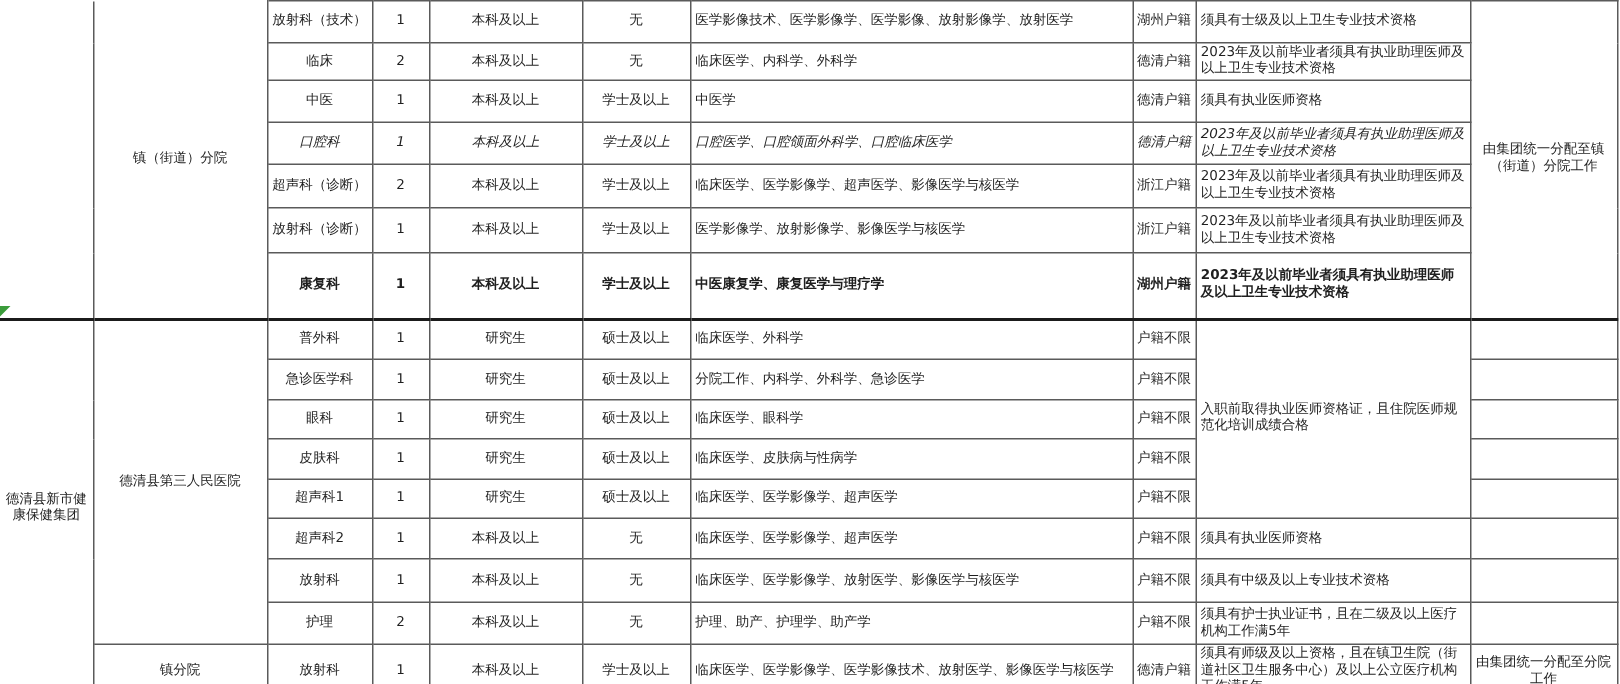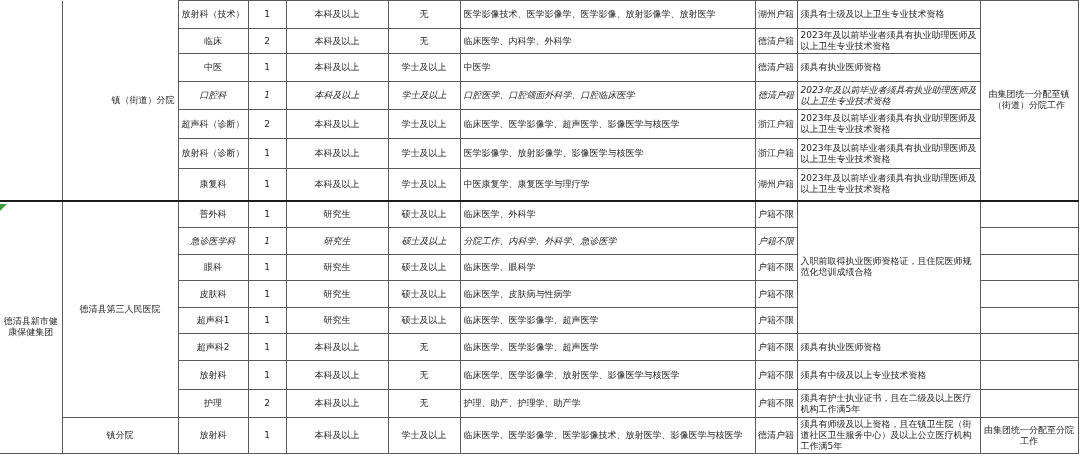--- a/index.html
+++ b/index.html
@@ -3,21 +3,21 @@
 <meta charset="utf-8">
 <style>
   html,body{margin:0;padding:0;background:#fff;}
   #screen{position:relative;width:1080px;height:456px;background:#fff;overflow:hidden;
           font-family:"DejaVu Sans",sans-serif;color:#1f1f1f;}
   table{border-collapse:collapse;table-layout:fixed;width:1078px;border:none;}
   td{border:1px solid #5a5a5a;font-size:9px;line-height:11px;padding:1px 3px;
      text-align:center;vertical-align:middle;overflow:hidden;word-break:break-all;}
   td.left{text-align:left;}
   td.thick{border-top:2px solid #1b1b1b;}
-  td.cut-top{border-top:none;text-align:right;}
+  td.cut-top{border-top:none;}
   td.cut-left{border-left:none;}
   td.c-hukou{padding:1px 2px;}
   td.c-count{padding:1px 0;}
   #flag{position:absolute;left:0;top:204px;width:0;height:0;
         border-top:7px solid #3b9c3b;border-right:7px solid transparent;}
 </style>
 </head>
 <body>
 
 <div id="screen">
@@ -85,42 +85,42 @@
         </tr>
         <tr style="height: 30px;">
           <td class="c-position">放射科（诊断）</td>
           <td class="c-count">1</td>
           <td class="c-education">本科及以上</td>
           <td class="c-degree">学士及以上</td>
           <td class="c-majors left">医学影像学、放射影像学、影像医学与核医学</td>
           <td class="c-hukou">浙江户籍</td>
           <td class="c-qualification left">2023年及以前毕业者须具有执业助理医师及以上卫生专业技术资格</td>
         </tr>
-        <tr style="height: 32px;">
+        <tr style="height: 44px; font-weight: bold;">
           <td class="c-position">康复科</td>
           <td class="c-count">1</td>
           <td class="c-education">本科及以上</td>
           <td class="c-degree">学士及以上</td>
           <td class="c-majors left">中医康复学、康复医学与理疗学</td>
           <td class="c-hukou">湖州户籍</td>
           <td class="c-qualification left">2023年及以前毕业者须具有执业助理医师及以上卫生专业技术资格</td>
         </tr>
         <tr style="height: 27px;">
           <td rowspan="9" class="c-group thick cut-left">德清县新市健康保健集团</td>
           <td rowspan="8" class="c-division thick">德清县第三人民医院</td>
           <td class="c-position thick">普外科</td>
           <td class="c-count thick">1</td>
           <td class="c-education thick">研究生</td>
           <td class="c-degree thick">硕士及以上</td>
           <td class="c-majors left thick">临床医学、外科学</td>
           <td class="c-hukou thick">户籍不限</td>
           <td rowspan="5" class="c-qualification left thick">入职前取得执业医师资格证，且住院医师规范化培训成绩合格</td>
           <td class="c-note thick"></td>
         </tr>
-        <tr style="height: 27px; font-style: italic;">
+        <tr style="height: 27px;">
           <td class="c-position">急诊医学科</td>
           <td class="c-count">1</td>
           <td class="c-education">研究生</td>
           <td class="c-degree">硕士及以上</td>
           <td class="c-majors left">分院工作、内科学、外科学、急诊医学</td>
           <td class="c-hukou">户籍不限</td>
           <td class="c-note"></td>
         </tr>
         <tr style="height: 26px;">
           <td class="c-position">眼科</td>

